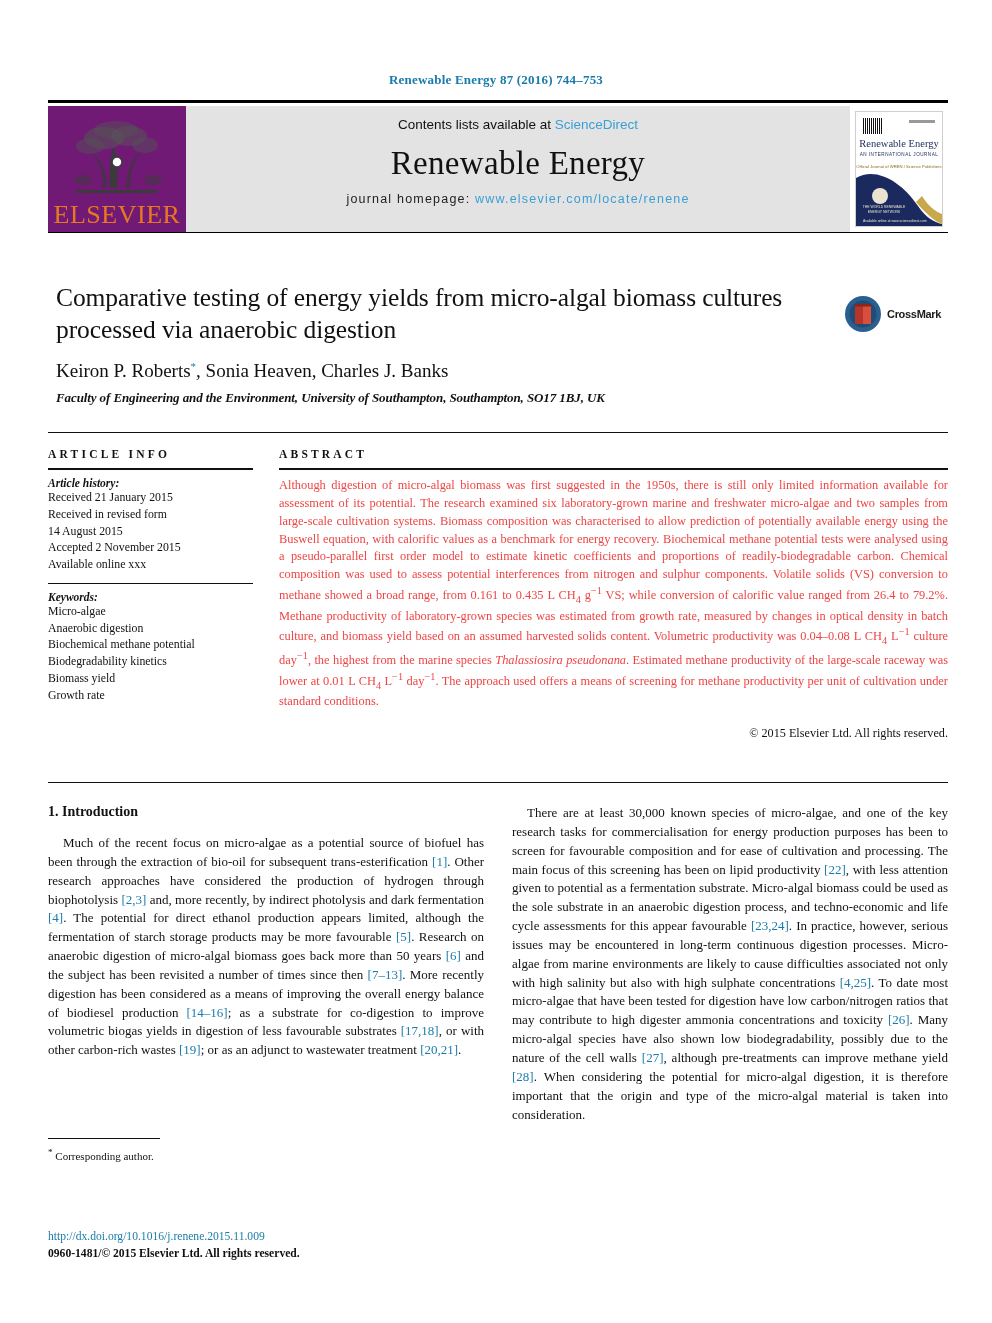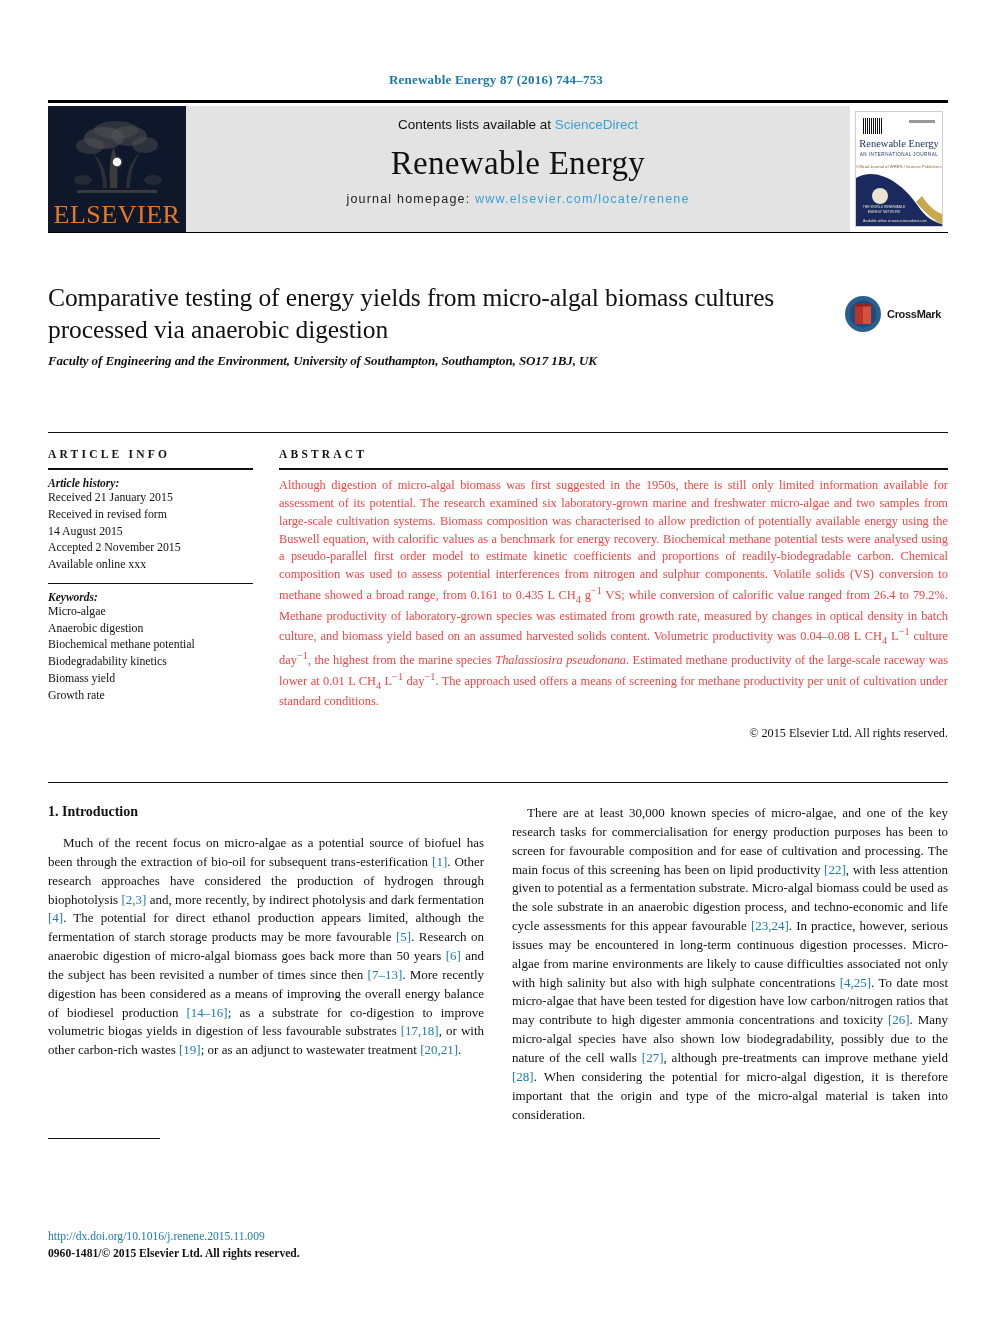--- a/index.html
+++ b/index.html
@@ -50,21 +50,21 @@
     left: 0; top: 3px;
     width: 900px;
     height: 126px;
     display: flex;
     align-items: stretch;
   }
   .els-logo {
     width: 138px;
     flex: 0 0 138px;
     position: relative;
-    background: #0f172a;
+    background: #701a75;
     display: flex;
     flex-direction: column;
     align-items: center;
     justify-content: flex-end;
     padding-bottom: 4px;
     box-sizing: border-box;
   }
   .els-tree {
     width: 120px;
     height: 84px;
@@ -193,21 +193,21 @@
     position: absolute;
     left: 7px; bottom: 3px;
     font-family: "Liberation Sans", sans-serif;
     font-size: 3.4px;
     color: #e9e3cf;
   }
 
   
   .title-block {
     position: absolute;
-    left: 48px; top: 282px;
+    left: 56px; top: 282px;
     width: 790px;
   }
   .paper-title {
     font-family: "Liberation Serif", serif;
     font-size: 25.5px;
     line-height: 1.26;
     color: #111;
     margin: 0;
     font-weight: 400;
     letter-spacing: -.1px;
@@ -445,20 +445,23 @@
           <div class="cover-emblem-txt">THE WORLD RENEWABLE ENERGY NETWORK</div>
           <div class="cover-foot">Available online at www.sciencedirect.com</div>
         </div>
       </div>
 
     </div>
   </div>
 
   <div class="title-block">
     <h1 class="paper-title">Comparative testing of energy yields from micro-algal biomass cultures processed via anaerobic digestion</h1>
+    <div class="authors">
+      <span>Keiron P. Roberts</span><sup>*</sup><span>, Sonia Heaven, Charles J. Banks</span>
+    </div>
     <div class="affiliation">Faculty of Engineering and the Environment, University of Southampton, Southampton, SO17 1BJ, UK</div>
   </div>
 
   <div class="crossmark">
     <svg width="38" height="38" viewBox="0 0 38 38">
       <circle cx="19" cy="19" r="18" fill="#2b5f8f"></circle>
       <circle cx="19" cy="19" r="13.5" fill="#1f4d78"></circle>
       <path d="M11 9 h8 v20 h-8 z" fill="#b7342b"></path>
       <path d="M19 9 h8 v20 h-8 z" fill="#d94f3d"></path>
       <path d="M11 9 h16 v2.5 h-16 z" fill="#8f241d"></path>
@@ -514,20 +517,24 @@
     <div class="bcol">
       <p class="para">
         <span>There are at least 30,000 known species of micro-algae, and one of the key research tasks for commercialisation for energy production purposes has been to screen for favourable composition and for ease of cultivation and processing. The main focus of this screening has been on lipid productivity </span><span class="ref">[22]</span><span>, with less attention given to potential as a fermentation substrate. Micro-algal biomass could be used as the sole substrate in an anaerobic digestion process, and techno-economic and life cycle assessments for this appear favourable </span><span class="ref">[23,24]</span><span>. In practice, however, serious issues may be encountered in long-term continuous digestion processes. Micro-algae from marine environments are likely to cause difficulties associated not only with high salinity but also with high sulphate concentrations </span><span class="ref">[4,25]</span><span>. To date most micro-algae that have been tested for digestion have low carbon/nitrogen ratios that may contribute to high digester ammonia concentrations and toxicity </span><span class="ref">[26]</span><span>. Many micro-algal species have also shown low biodegradability, possibly due to the nature of the cell walls </span><span class="ref">[27]</span><span>, although pre-treatments can improve methane yield </span><span class="ref">[28]</span><span>. When considering the potential for micro-algal digestion, it is therefore important that the origin and type of the micro-algal material is taken into consideration.</span>
       </p>
     </div>
 
   </div>
 
   <div class="footnote-area">
     <div class="fn-rule"></div>
+    <div class="fn-line">
+      <sup>*</sup>
+      <span>Corresponding author.</span>
+    </div>
   </div>
 
   <div class="doi-block">
     <div class="doi-line">http://dx.doi.org/10.1016/j.renene.2015.11.009</div>
     <div class="issn-line">0960-1481/© 2015 Elsevier Ltd. All rights reserved.</div>
   </div>
 
 </div>
 
 </body></html>

